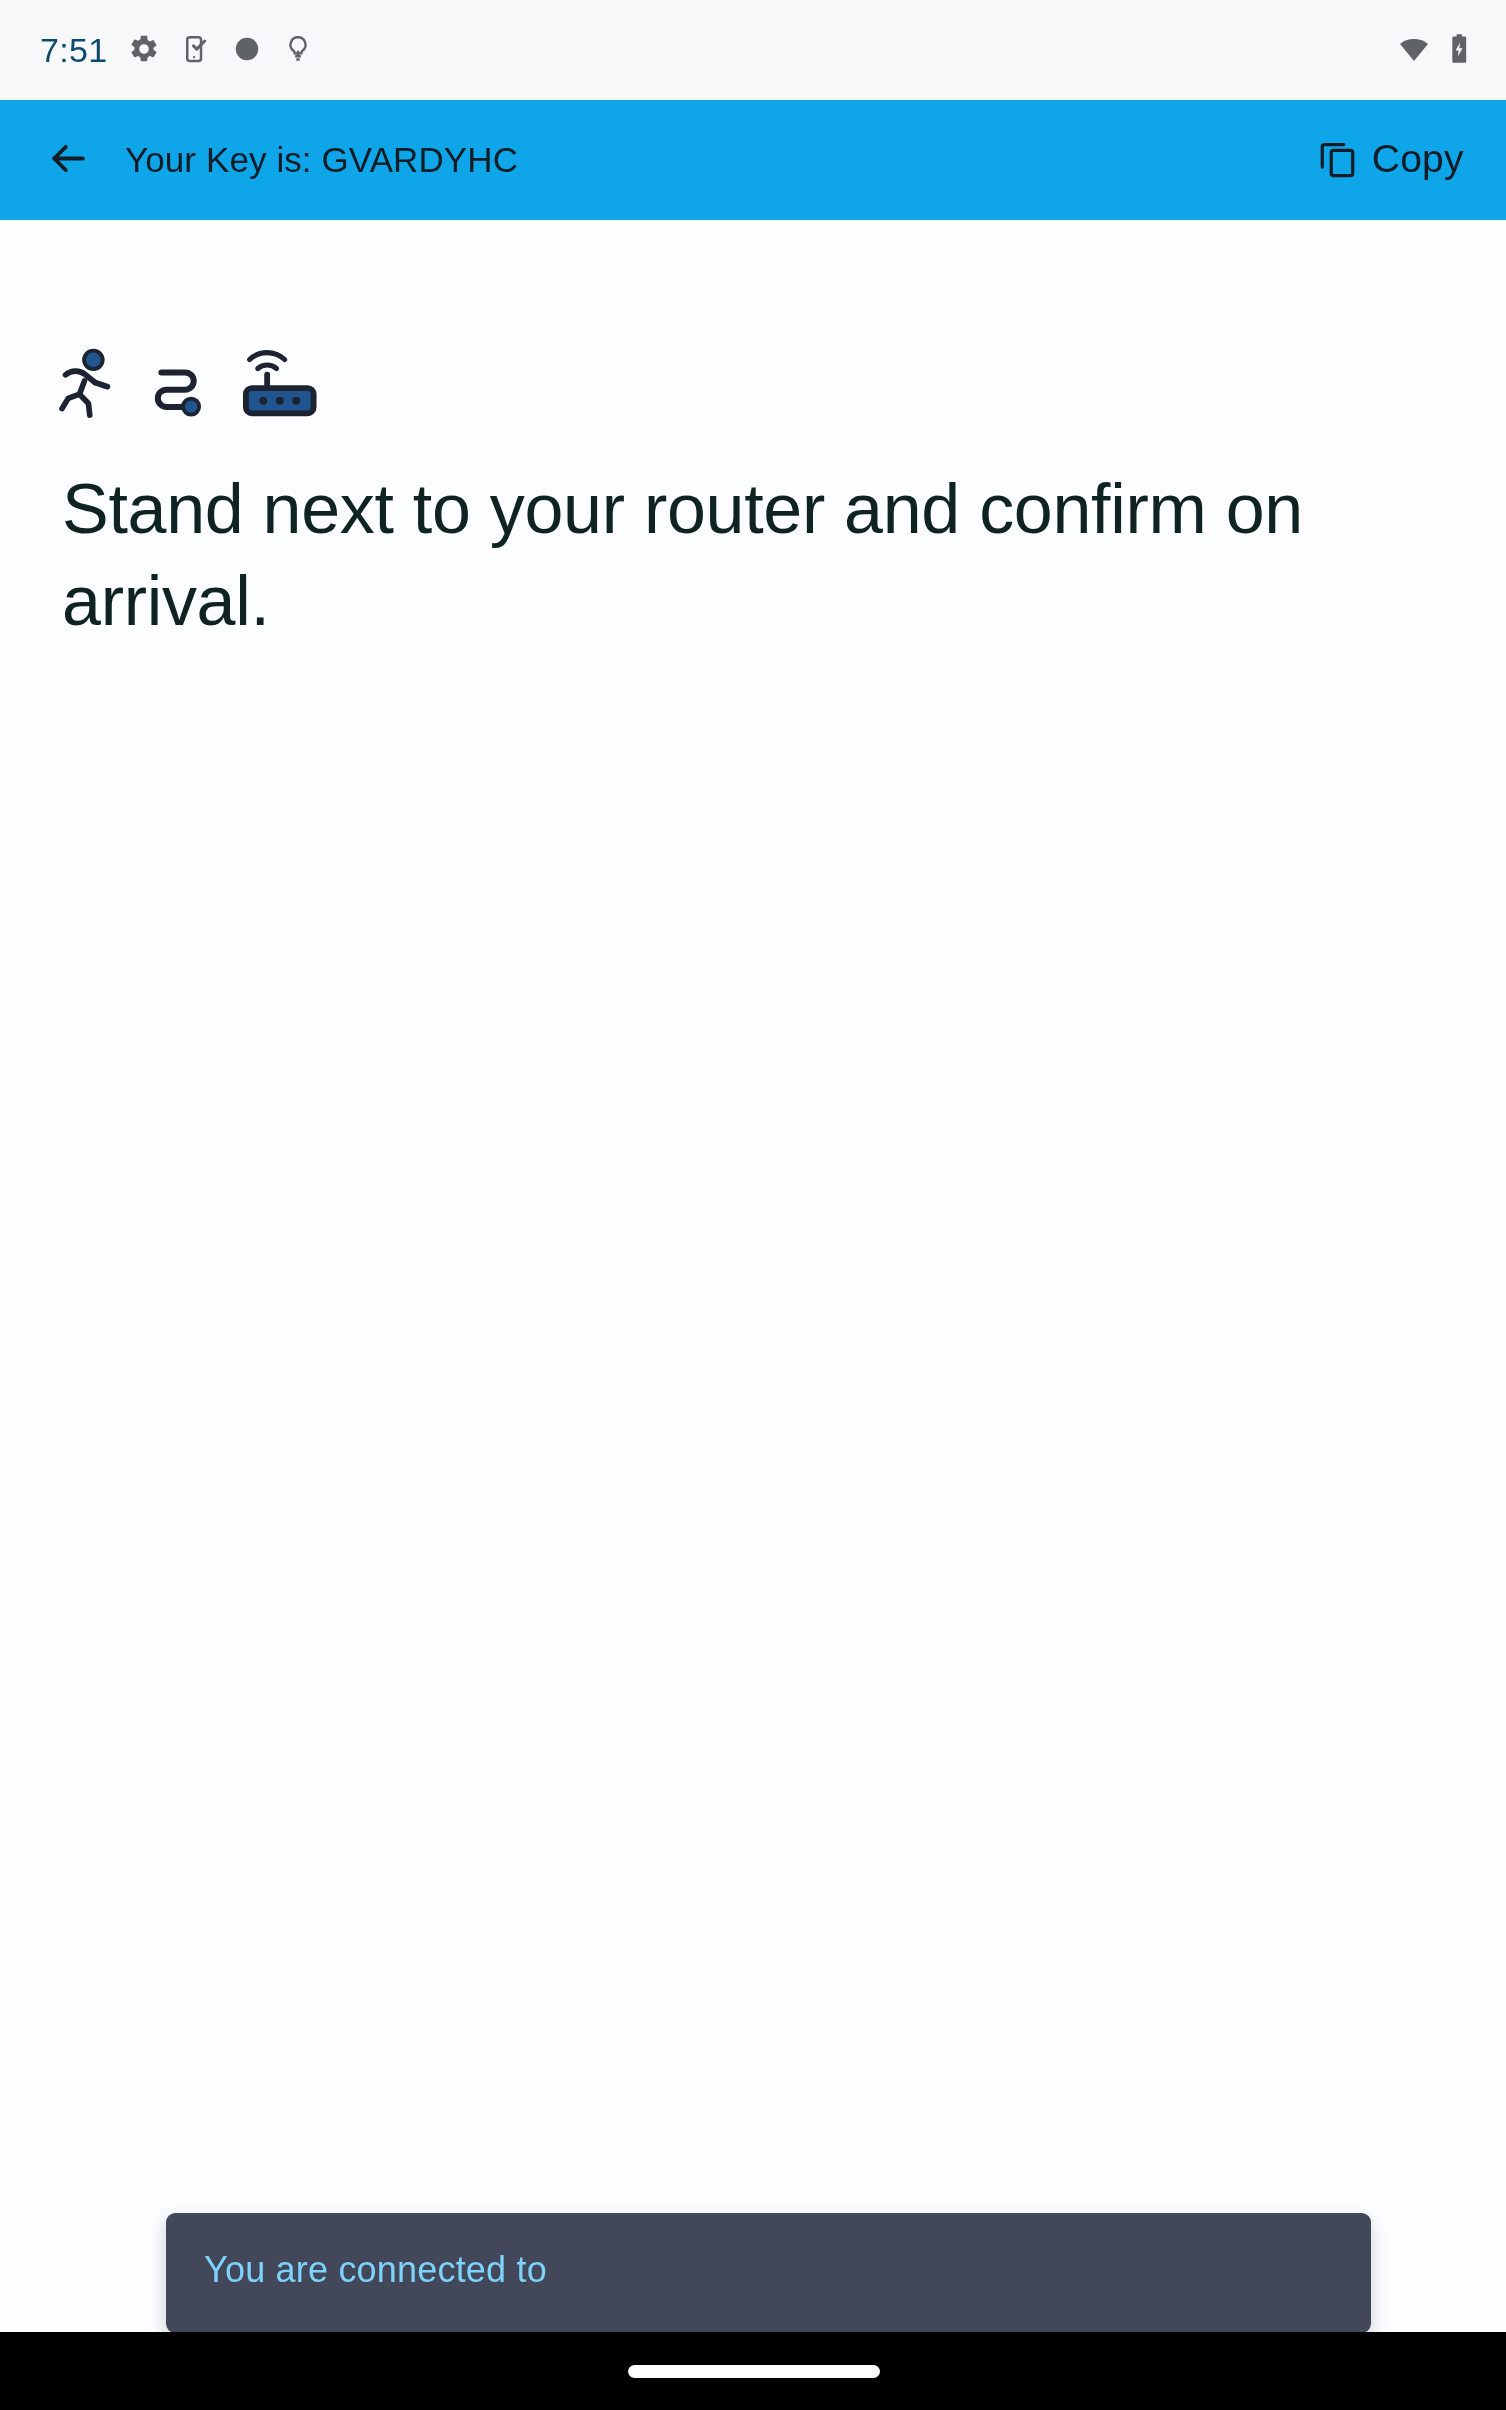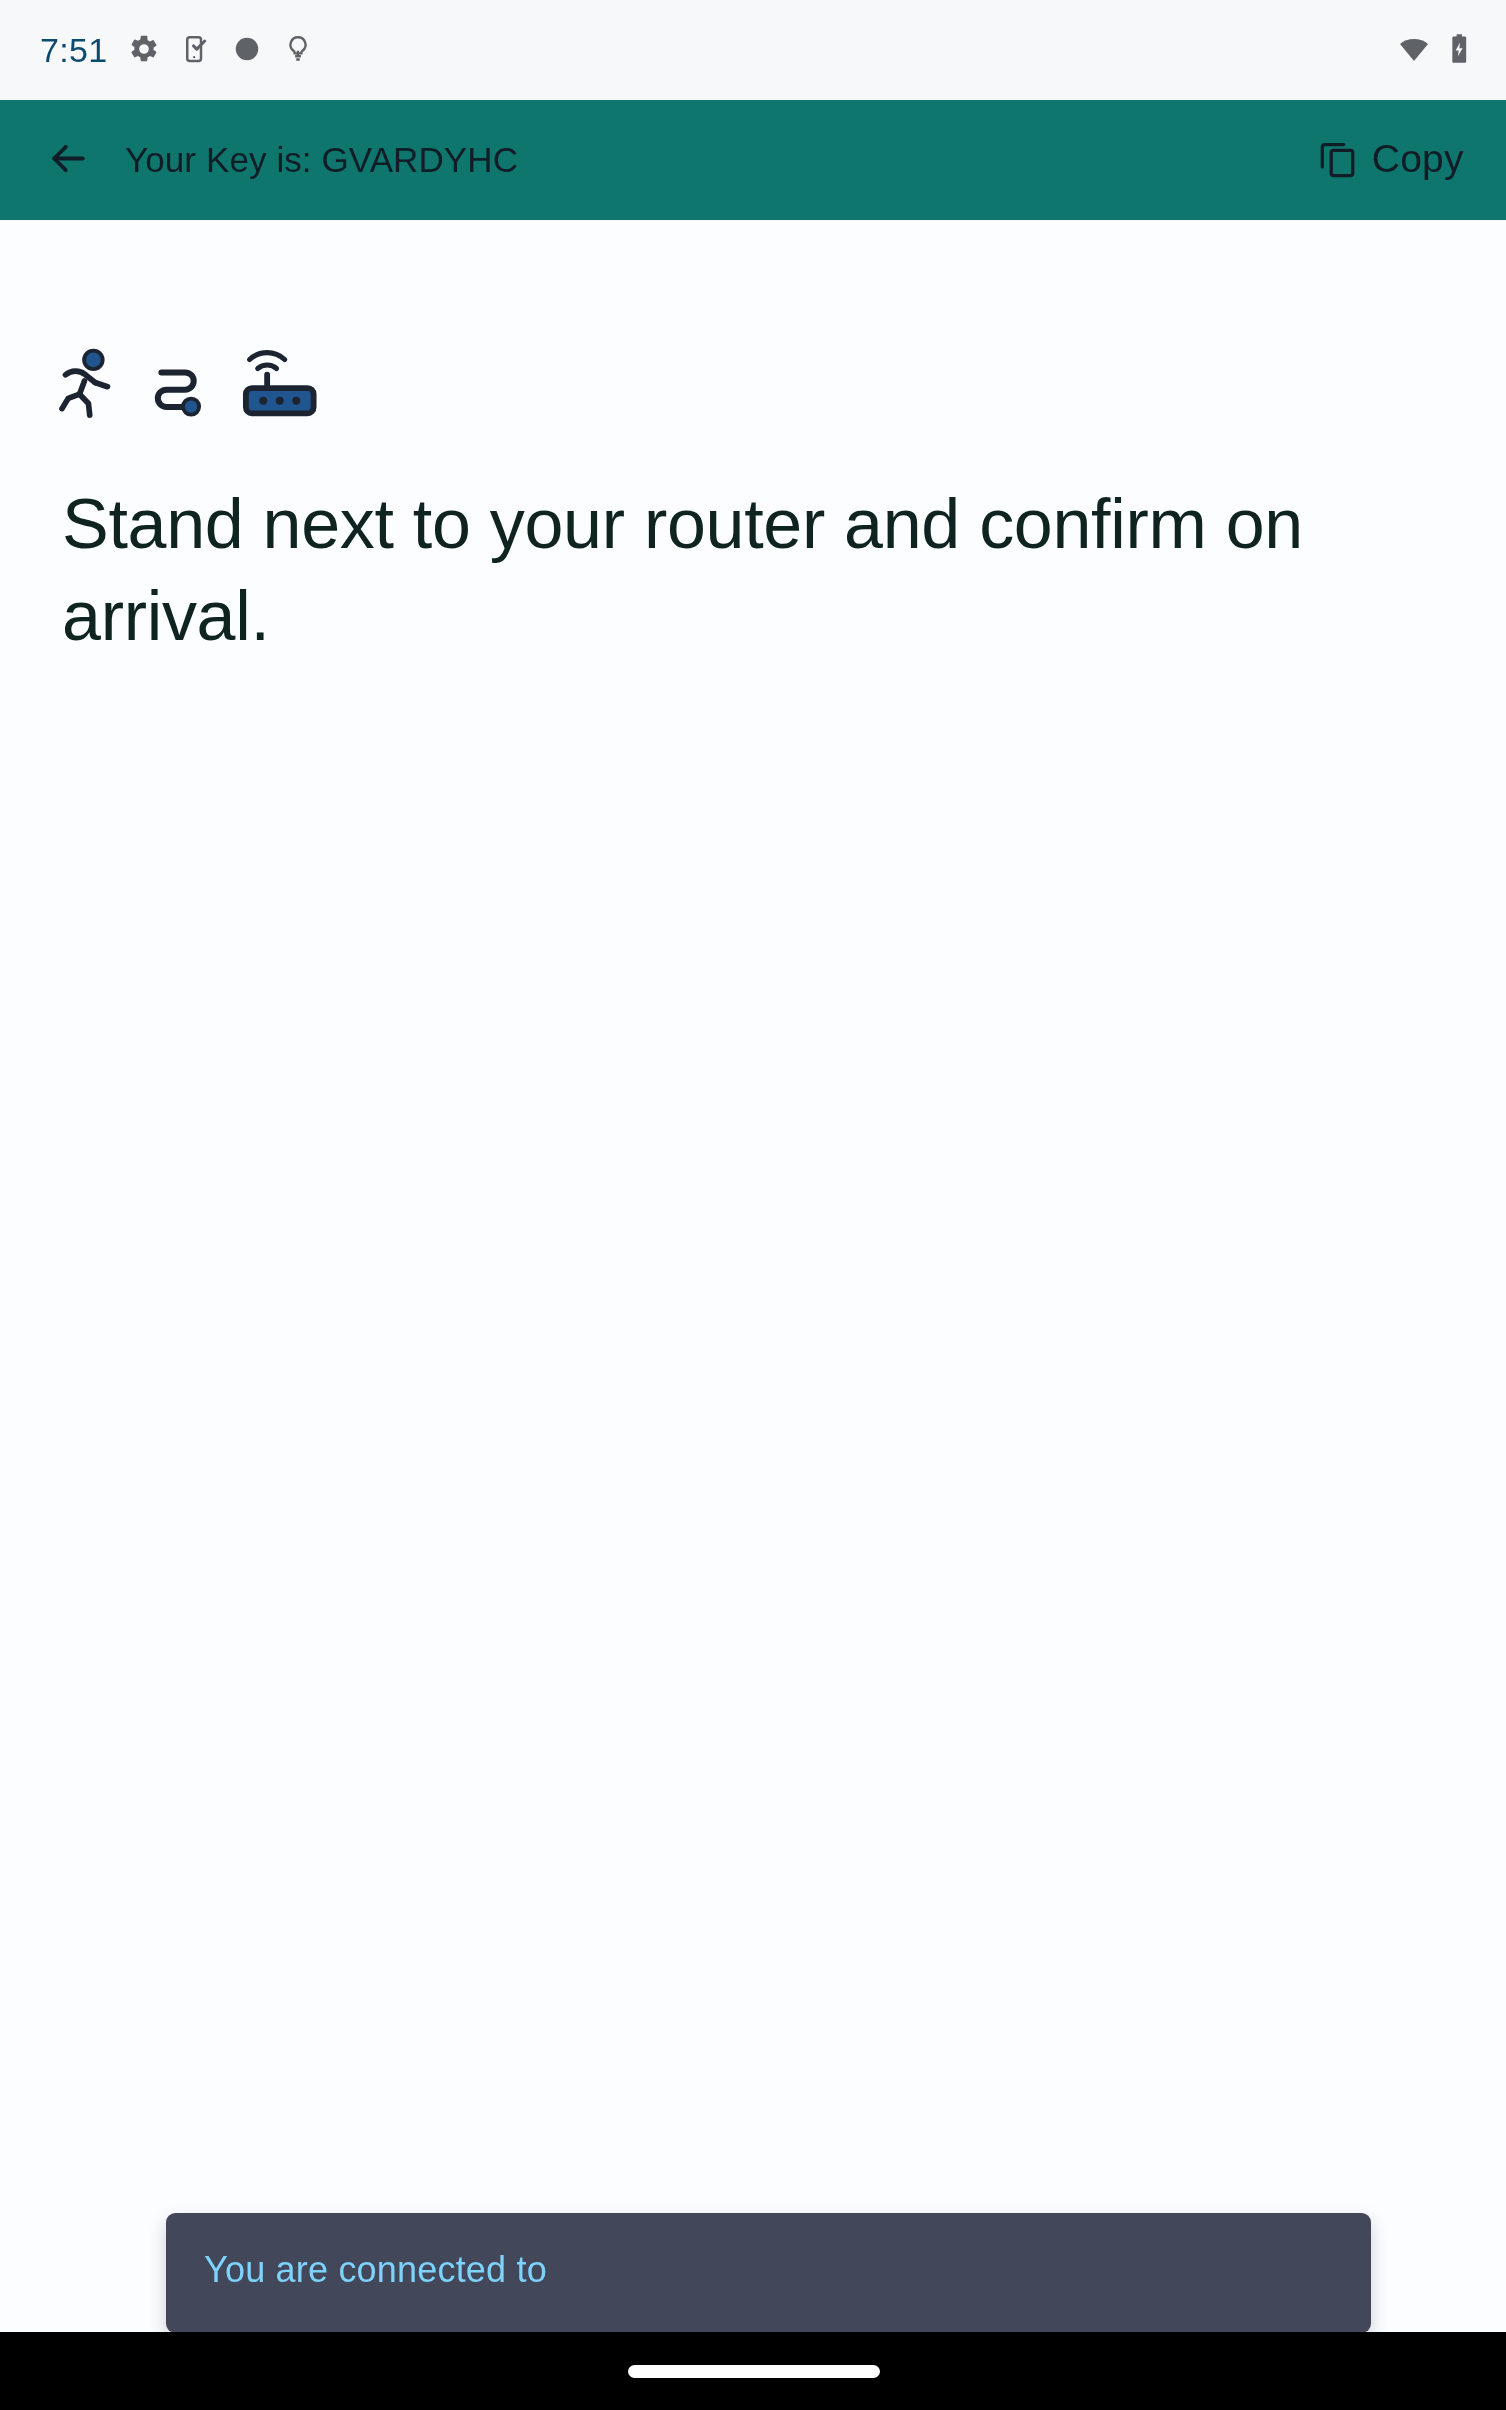--- a/index.html
+++ b/index.html
@@ -27,21 +27,21 @@
   .status-left { display:flex; align-items:center; gap:21px; }
   .status-time {
     font-size:34px; color:#0c4a6e; letter-spacing:0.3px;
   }
   .status-right { margin-left:auto; display:flex; align-items:center; gap:17px; }
   .sicon { display:block; }
 
   
   .app-bar {
     height:121px;
-    background:#0f766e;
+    background:#0ea5e9;
     display:flex; align-items:center;
     padding:0 32px 0 32px;
     border-bottom:0.9px solid #f1f3f7;
     flex:0 0 auto;
   }
   .back-btn {
     width:72px; height:72px;
     display:flex; align-items:center; justify-content:center;
     cursor:pointer; flex:0 0 auto;
   }
@@ -59,21 +59,21 @@
   .content {
     flex:1 1 auto; position:relative;
     padding:0 36px; background:#fcfdff;
     display:flex; flex-direction:column;
   }
   .icon-row {
     display:flex; align-items:flex-end; gap:30px;
     margin-top:122px; margin-left:19px; height:79px;
   }
   .headline {
-    margin-top:56px; margin-left:26px; margin-right:75px;
+    margin-top:41px; margin-left:26px; margin-right:75px;
     font-size:70px; line-height:1.32;
     color:#0f2420; letter-spacing:-0.3px; font-weight:400;
   }
 
   
   .toast {
     position:absolute;
     left:166px; width:1205px;
     top:1992px; 
     background:#42475a;

